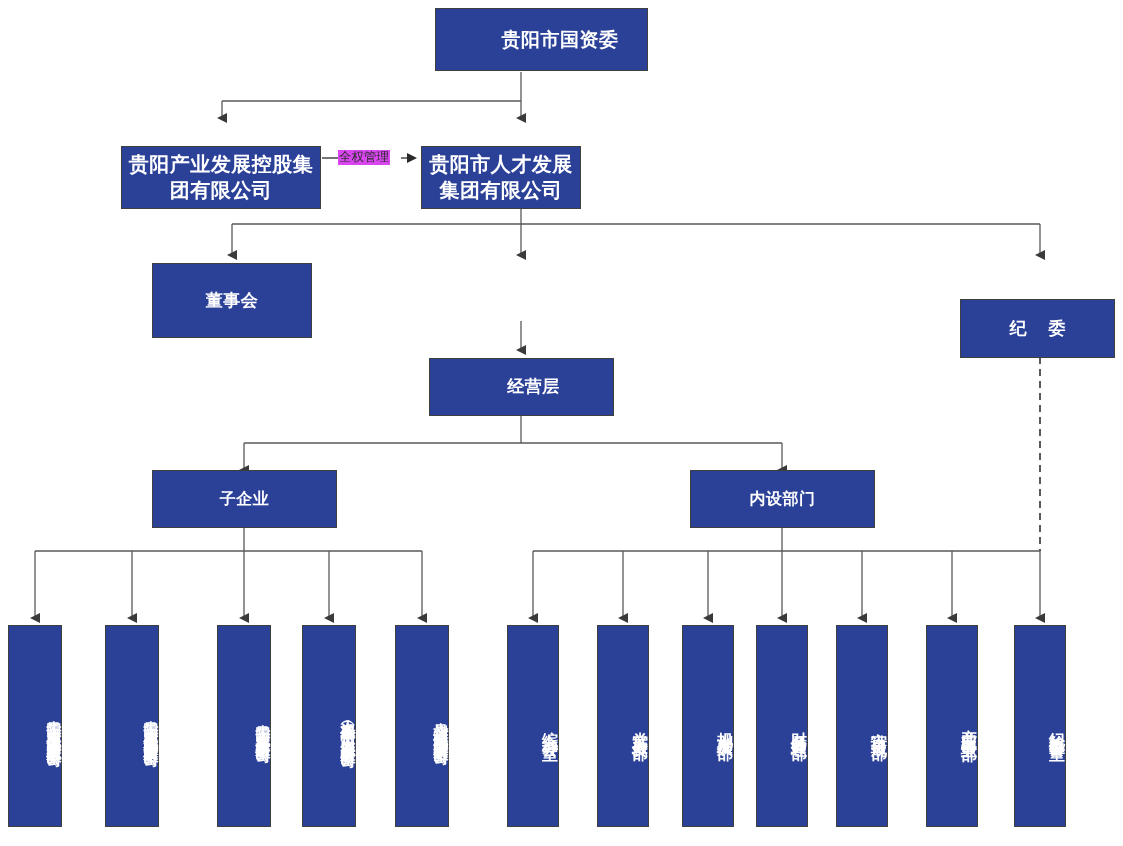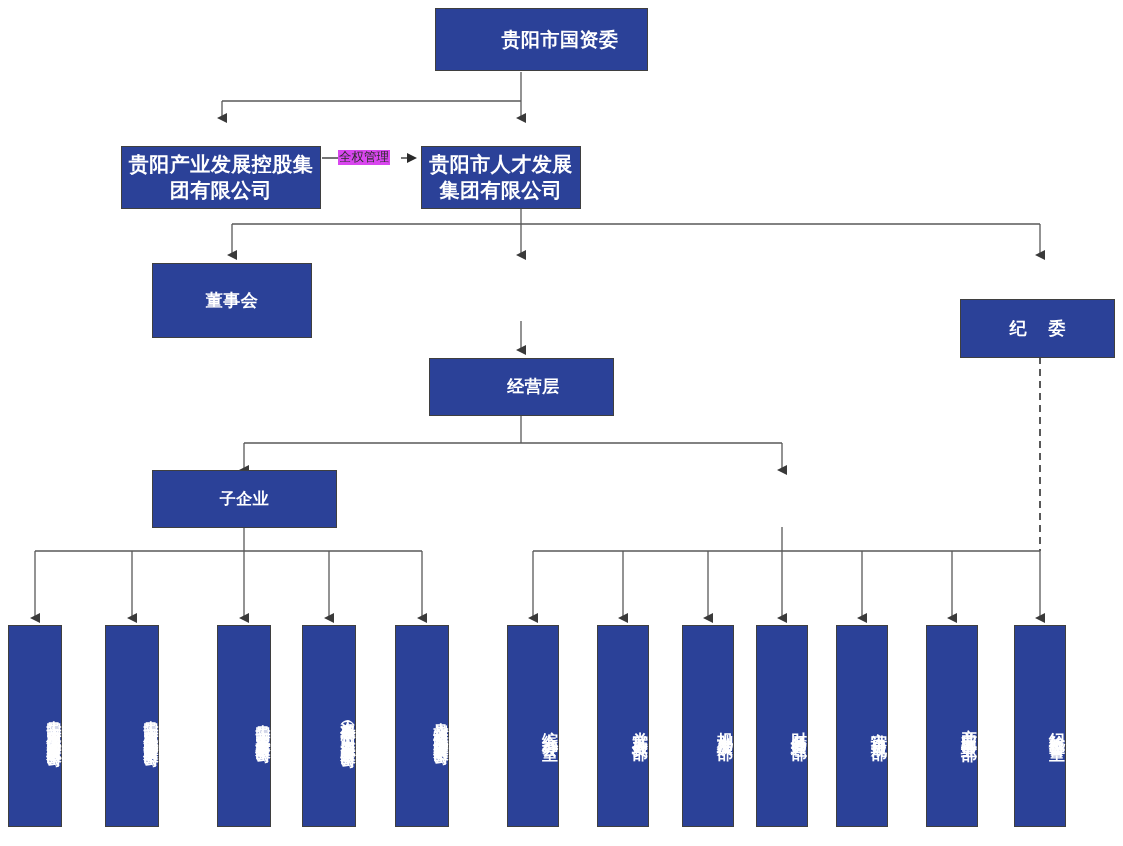--- a/index.html
+++ b/index.html
@@ -154,20 +154,23 @@
   </div>
 
   <div class="node h3" style="left:429px;top:358px;width:185px;height:58px;padding-left:24px;">
     <span>经营层</span>
   </div>
 
   <div class="node h4" style="left:152px;top:470px;width:185px;height:58px;">
     <span>子企业</span>
   </div>
 
+  <div class="node h4" style="left:690px;top:470px;width:185px;height:58px;">
+    <span>内设部门</span>
+  </div>
 
   <div class="node vert leaf-sub" style="left:8px;top:625px;width:54px;height:202px;">
     <span>贵阳市人才发展集团人力资源有限公司</span>
   </div>
   <div class="node vert leaf-sub" style="left:105px;top:625px;width:54px;height:202px;">
     <span>贵阳市人才发展集团园区运营有限公司</span>
   </div>
   <div class="node vert leaf-sub" style="left:217px;top:625px;width:54px;height:202px;">
     <span>贵阳市人才安居服务有限公司</span>
   </div>

